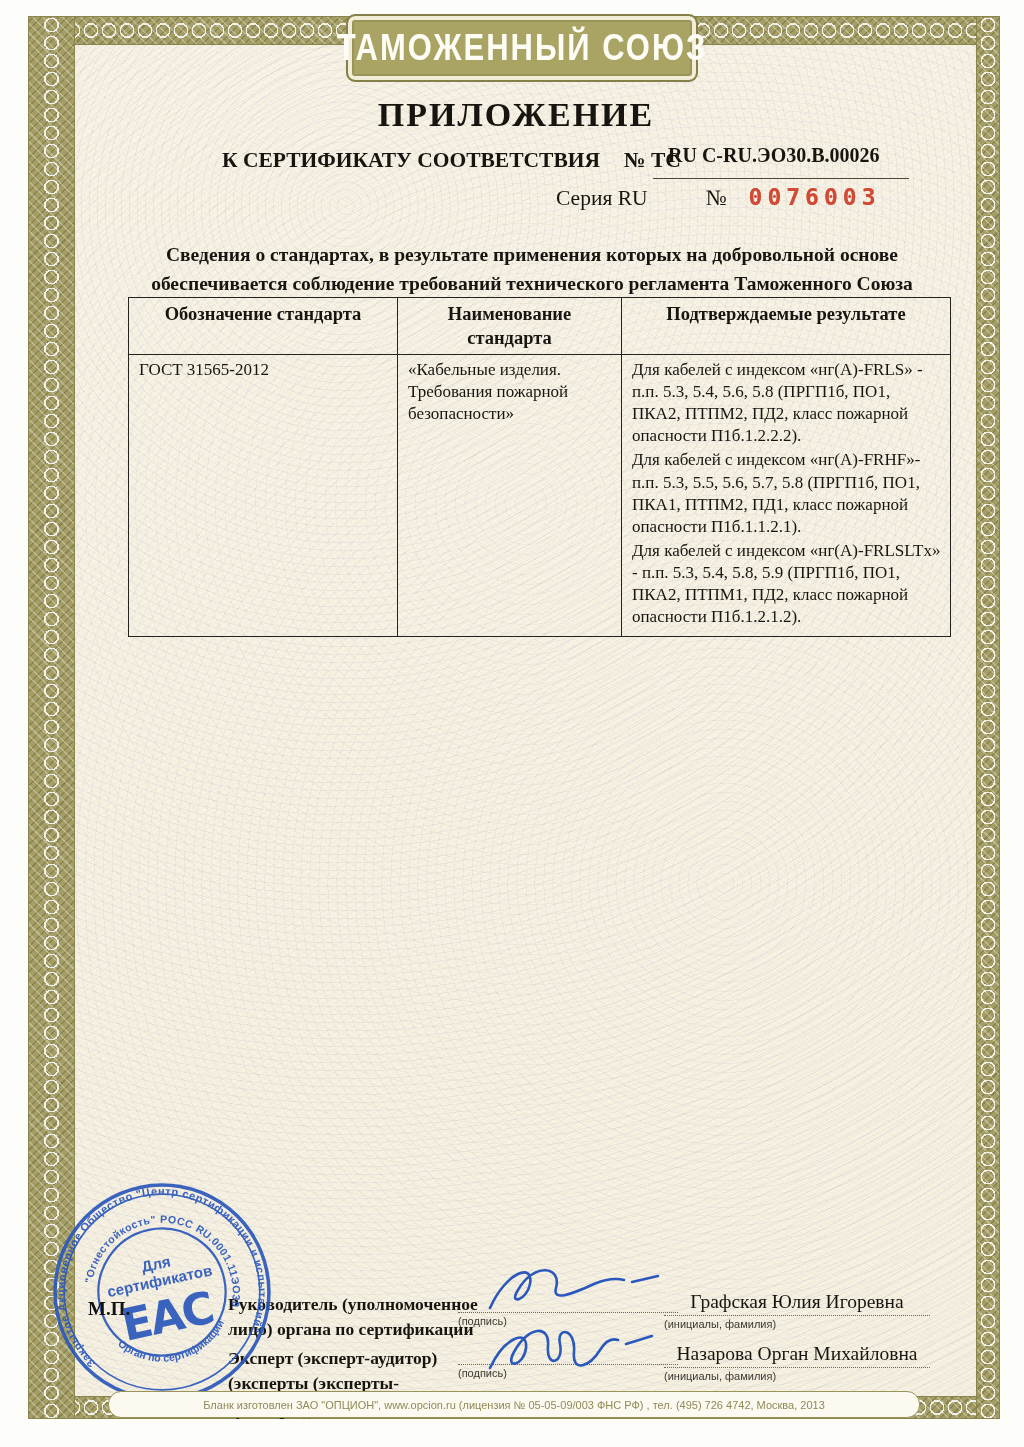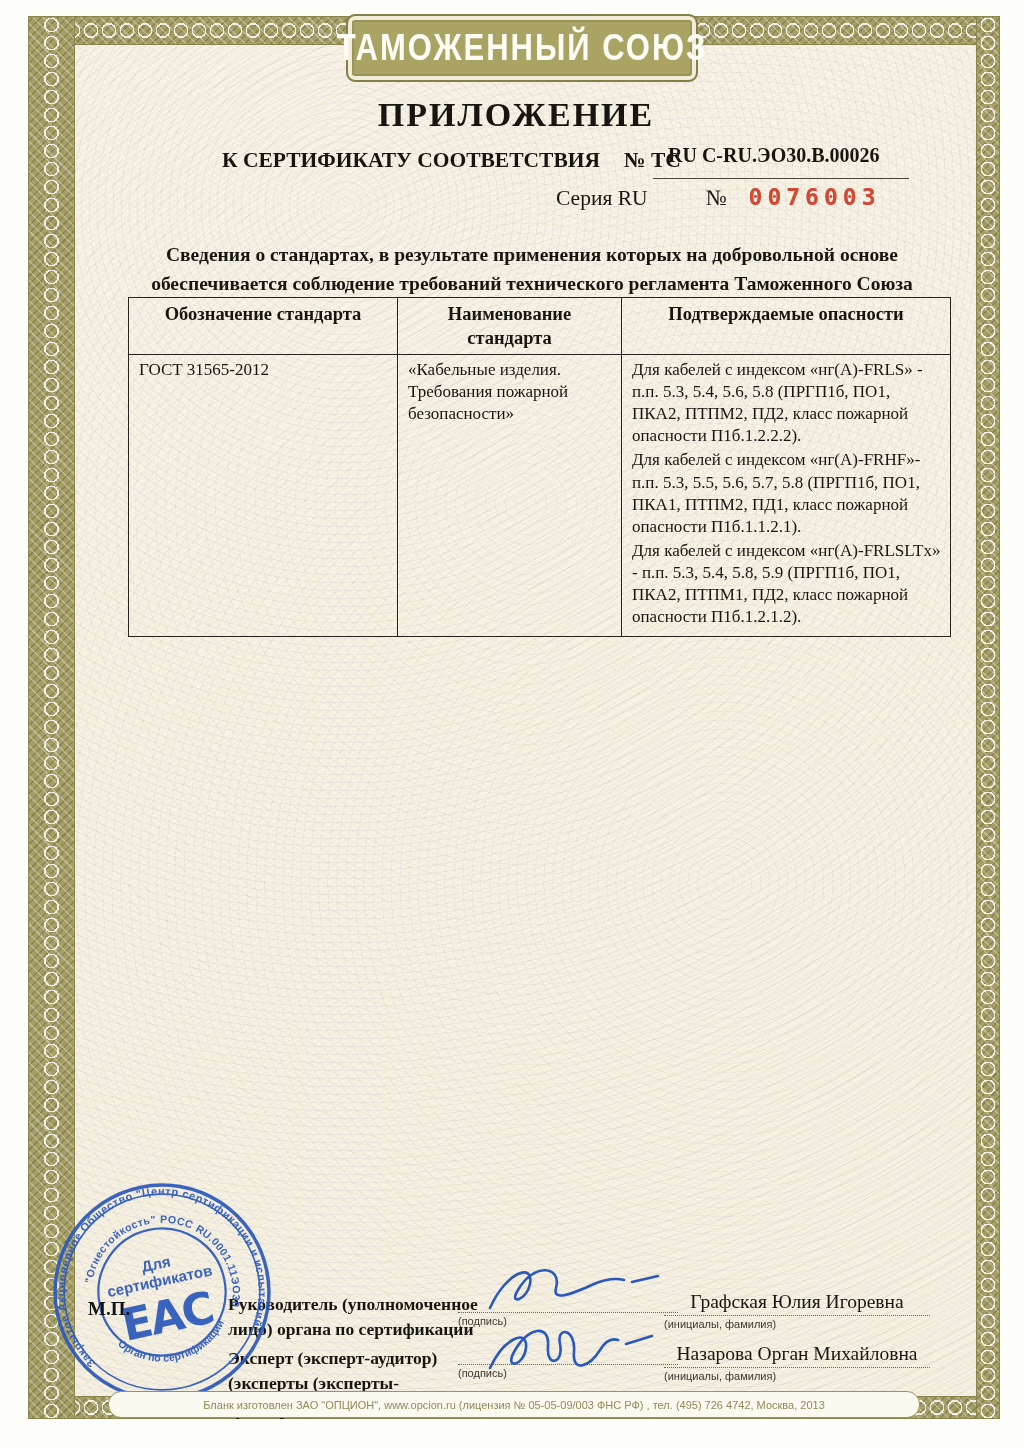--- a/index.html
+++ b/index.html
@@ -143,21 +143,21 @@
   <table class="std">
     <colgroup>
         <col class="c1">
         <col class="c2">
         <col class="c3">
       </colgroup>
     <thead>
       <tr>
         <th>Обозначение стандарта</th>
         <th>Наименование стандарта</th>
-        <th>Подтверждаемые опасности</th>
+        <th>Подтверждаемые результате</th>
       </tr>
     </thead>
     <tbody>
       <tr>
         <td>ГОСТ 31565-2012</td>
         <td>«Кабельные изделия. Требования пожарной безопасности»</td>
         <td>
           <p>Для кабелей с индексом «нг(А)-FRLS» - п.п. 5.3, 5.4, 5.6, 5.8 (ПРГП1б, ПО1, ПКА2, ПТПМ2, ПД2, класс пожарной опасности П1б.1.2.2.2).</p>
           <p>Для кабелей с индексом «нг(А)-FRHF»- п.п. 5.3, 5.5, 5.6, 5.7, 5.8 (ПРГП1б, ПО1, ПКА1, ПТПМ2, ПД1, класс пожарной опасности П1б.1.1.2.1).</p>
           <p>Для кабелей с индексом «нг(А)-FRLSLTx» - п.п. 5.3, 5.4, 5.8, 5.9 (ПРГП1б, ПО1, ПКА2, ПТПМ1, ПД2, класс пожарной опасности П1б.1.2.1.2).</p>

